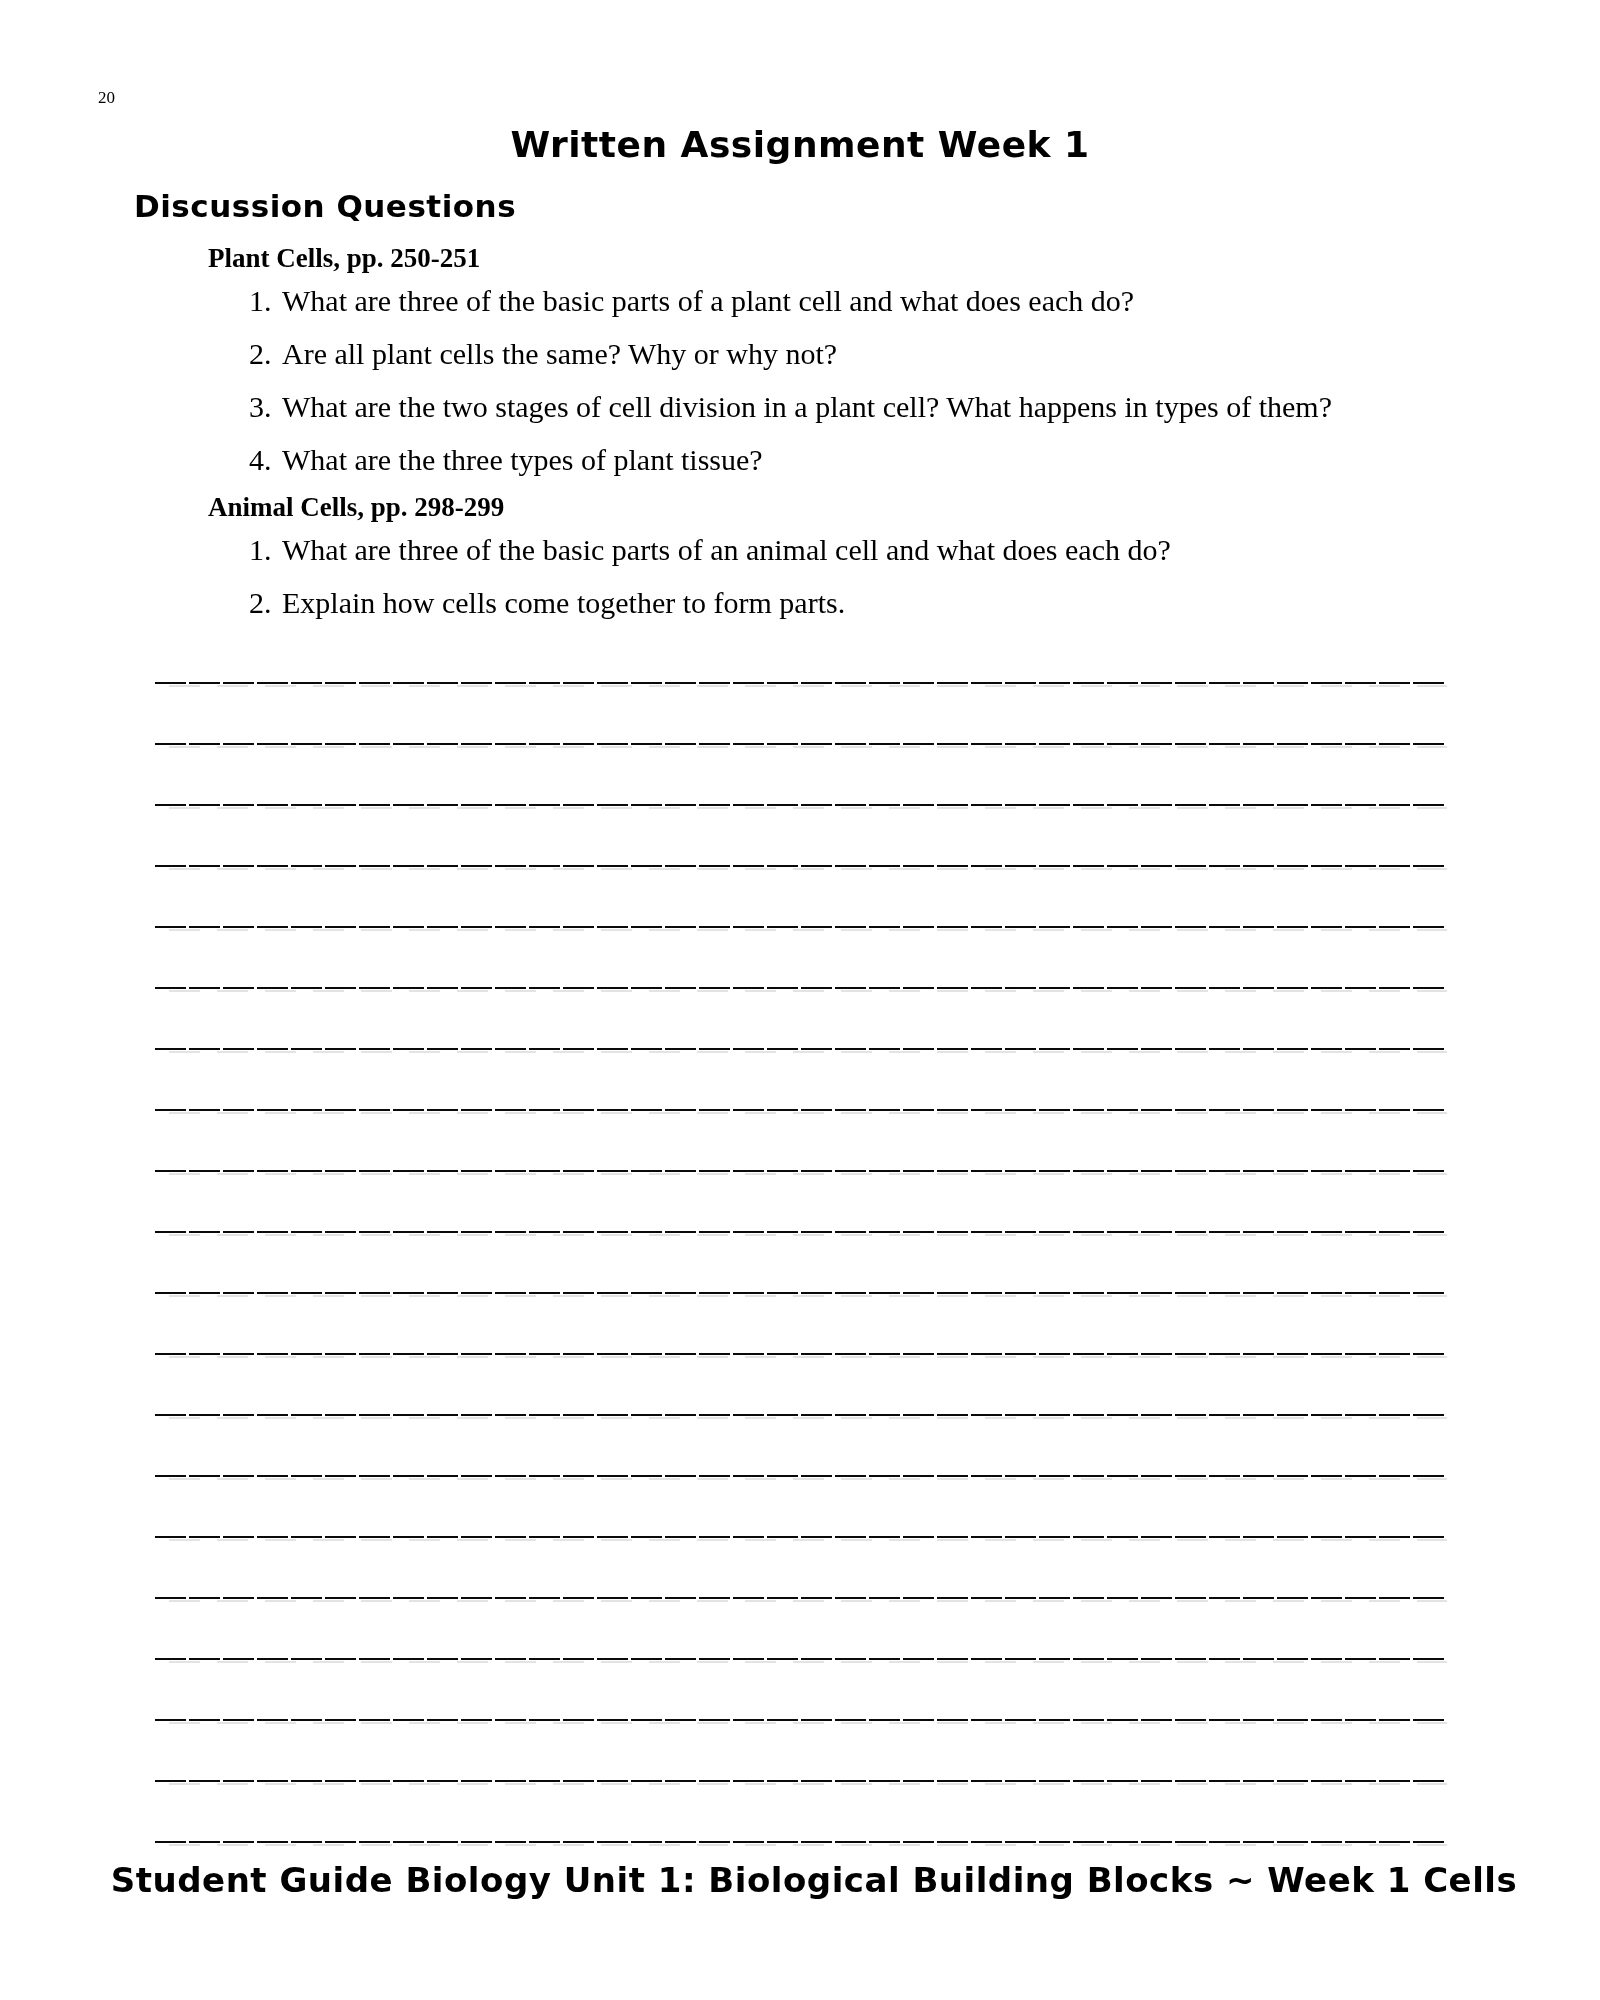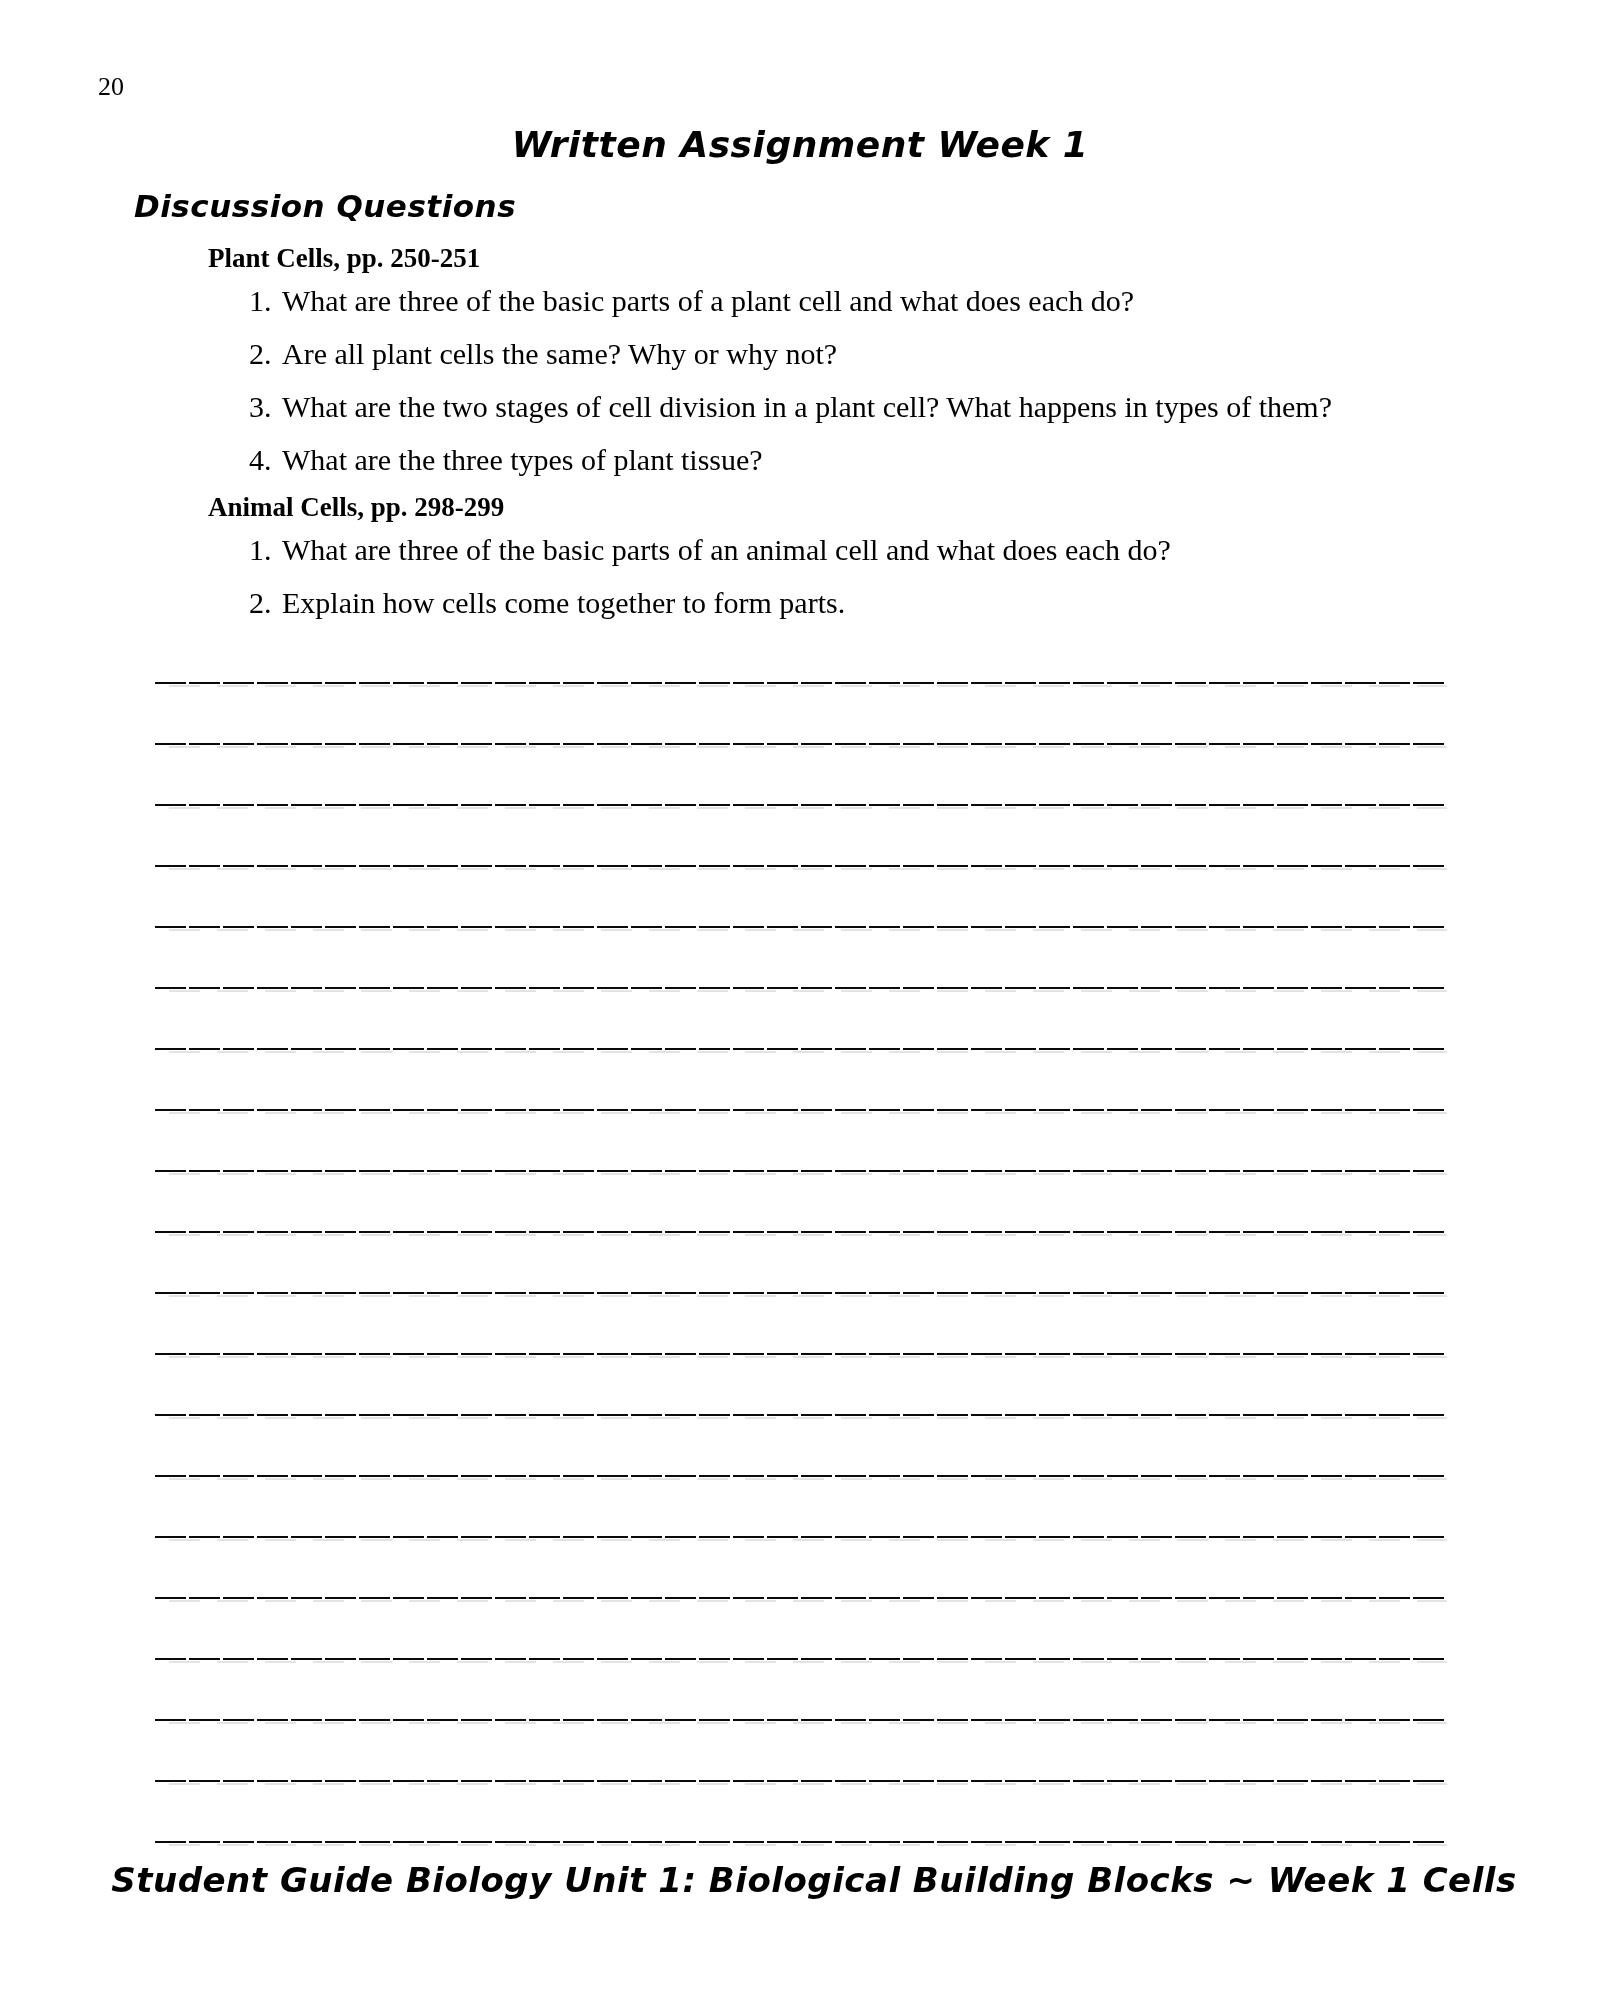--- a/index.html
+++ b/index.html
@@ -8,26 +8,25 @@
     width: 1600px;
     height: 2000px;
     position: relative;
     font-family: "Liberation Serif", serif;
     color: #000000;
     overflow: hidden;
   }
   .page-number {
     position: absolute;
     left: 98px;
-    top: 72px;
-    font-size: 26px;
+    top: 88px;
+    font-size: 17px;
   }
   .handwriting {
     font-family: "DejaVu Sans", cursive;
-    font-style: italic;
     font-weight: bold;
     letter-spacing: 0.5px;
   }
   .assignment-title {
     position: absolute;
     left: 100px;
     width: 1400px;
     top: 124px;
     text-align: center;
     font-size: 36px;

